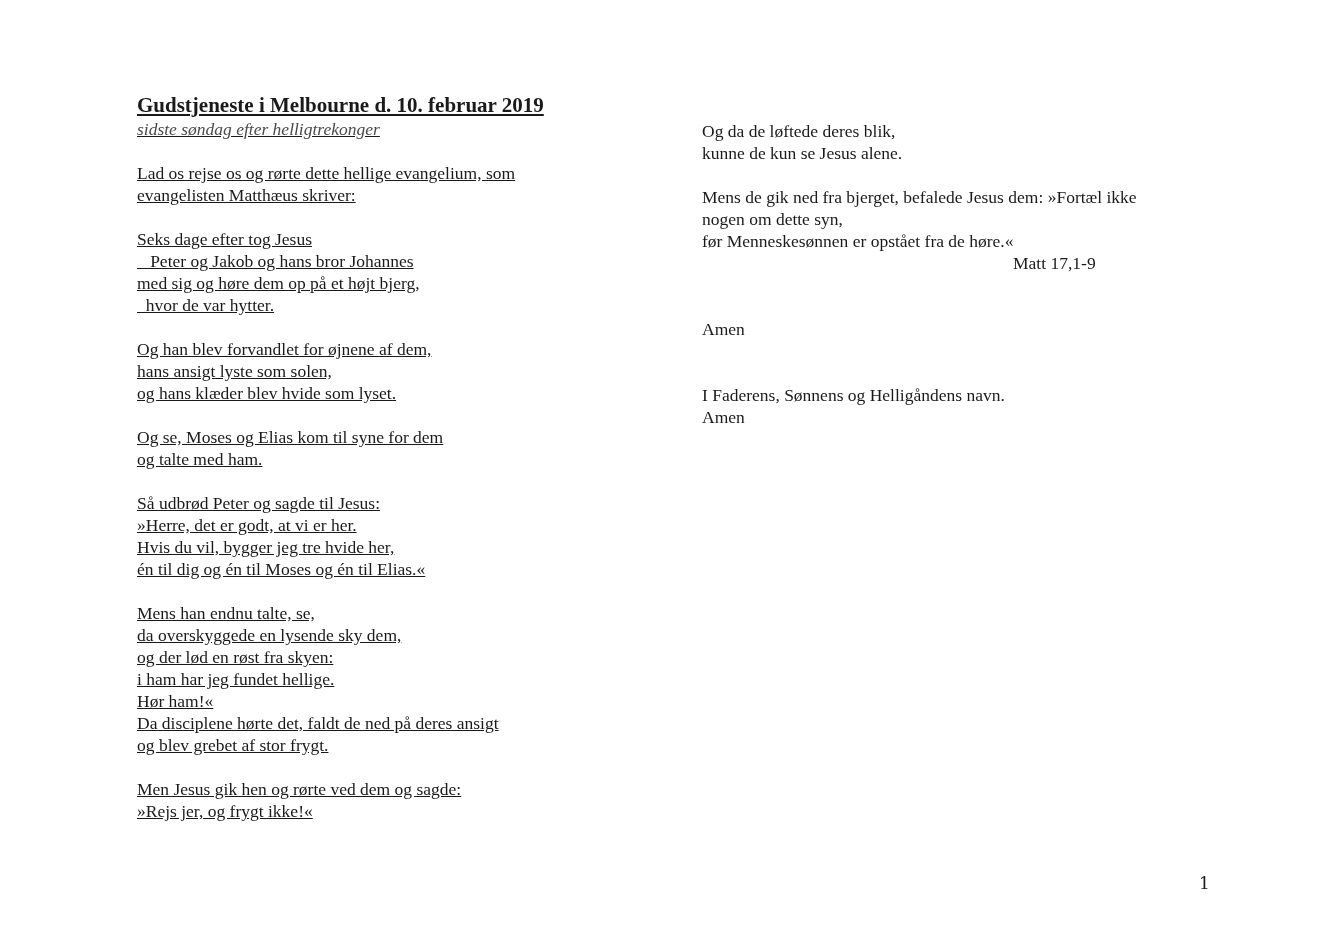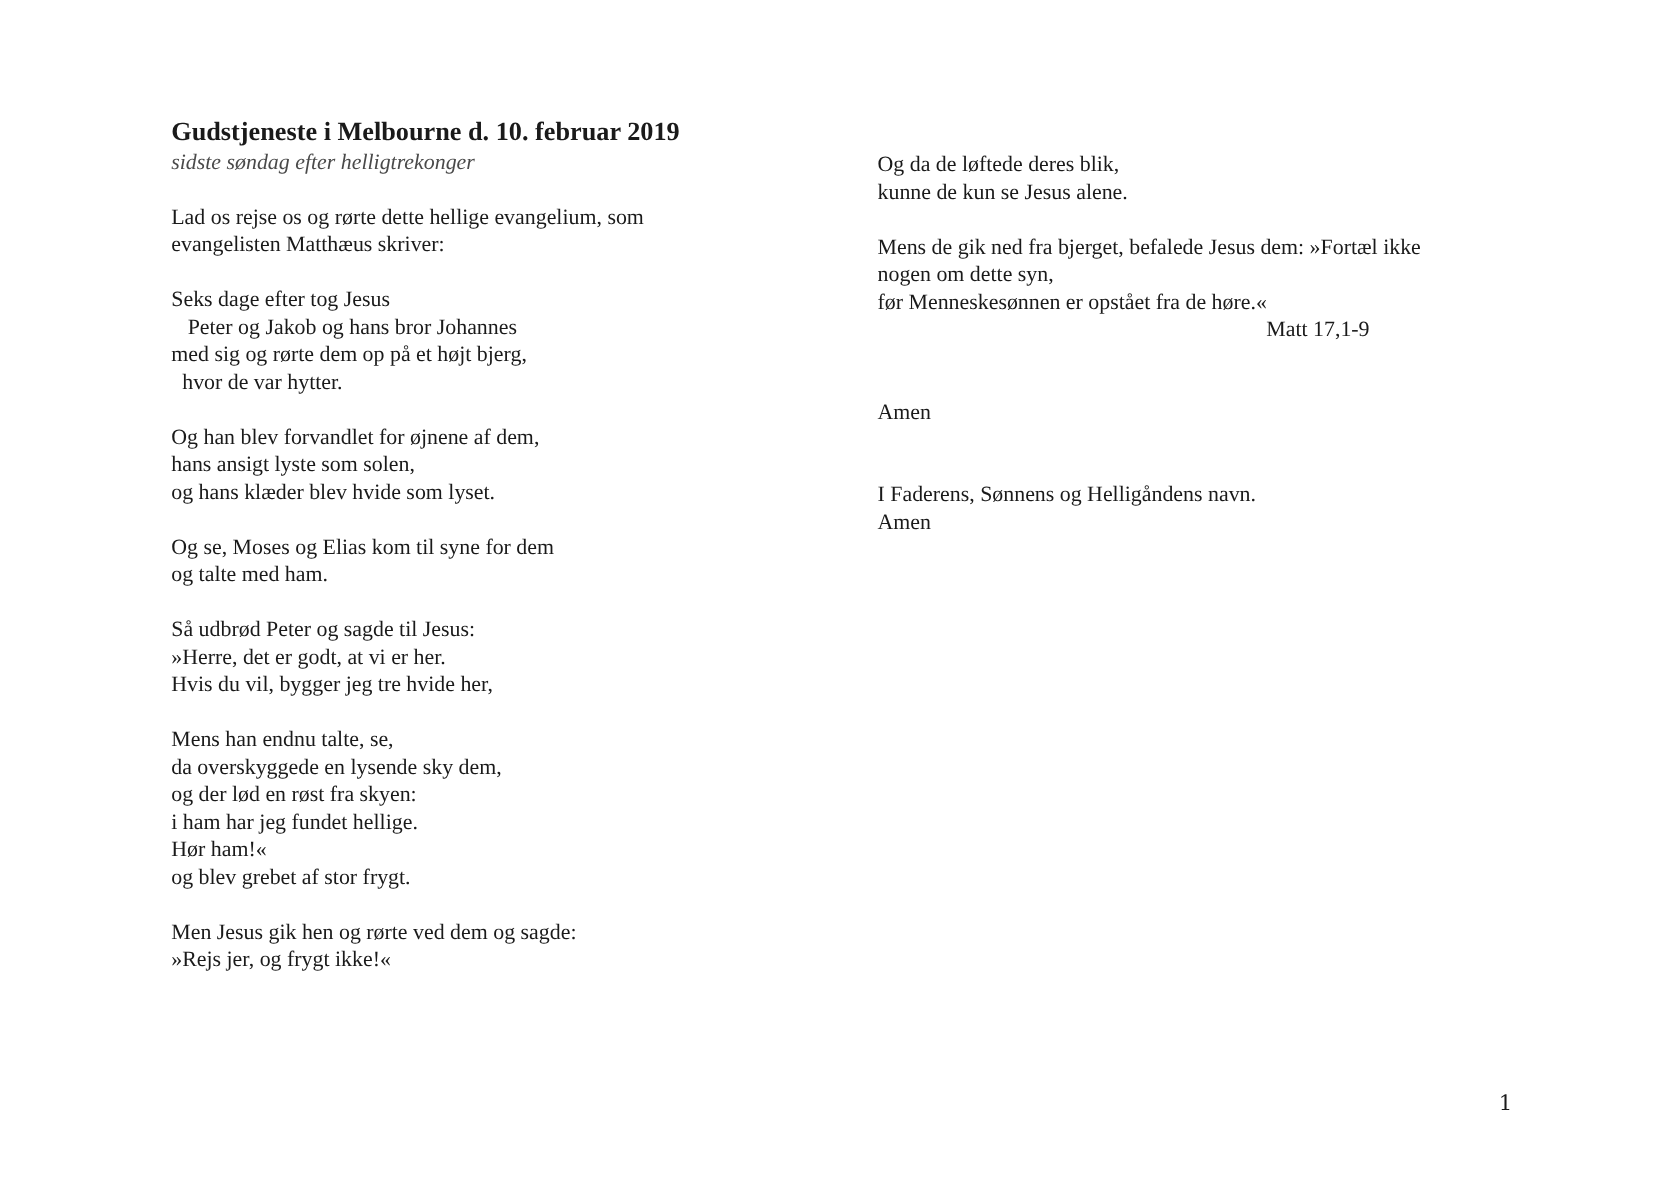--- a/index.html
+++ b/index.html
@@ -19,21 +19,21 @@
       position: absolute;
       left: 0; top: 0;
       width: 1344px; height: 950px;
       background: #ffffff;
     }
     .col {
       position: absolute;
       font-size: 17.5px;
       line-height: 22px;
     }
-    .col-left { left: 137px; top: 92px; width: 520px; }
+    .col-left { left: 137px; top: 92px; width: 520px; text-decoration: underline; }
     .col-right { left: 702px; top: 120px; width: 520px; }
     .title {
       font-weight: bold;
       font-size: 21px;
       line-height: 26px;
       margin: 0;
       color: #1a1a1a;
     }
     .subtitle {
       font-style: italic;
@@ -75,47 +75,49 @@
     <p class="subtitle">sidste søndag efter helligtrekonger</p>
 
     <div class="stanza">
       <span class="line">Lad os rejse os og rørte dette hellige evangelium, som</span>
       <span class="line">evangelisten Matthæus skriver:</span>
     </div>
 
     <div class="stanza">
       <span class="line">Seks dage efter tog Jesus</span>
       <span class="line">   Peter og Jakob og hans bror Johannes</span>
-      <span class="line">med sig og rørte dem op på et højt bjerg,</span>
+      <span class="line">med sig og høre dem op på et højt bjerg,</span>
       <span class="line">  hvor de var hytter.</span>
     </div>
 
     <div class="stanza">
       <span class="line">Og han blev forvandlet for øjnene af dem,</span>
       <span class="line">hans ansigt lyste som solen,</span>
       <span class="line">og hans klæder blev hvide som lyset.</span>
     </div>
 
     <div class="stanza">
       <span class="line">Og se, Moses og Elias kom til syne for dem</span>
       <span class="line">og talte med ham.</span>
     </div>
 
     <div class="stanza">
       <span class="line">Så udbrød Peter og sagde til Jesus:</span>
       <span class="line">»Herre, det er godt, at vi er her.</span>
       <span class="line">Hvis du vil, bygger jeg tre hvide her,</span>
+      <span class="line">én til dig og én til Moses og én til Elias.«</span>
     </div>
 
     <div class="stanza">
       <span class="line">Mens han endnu talte, se,</span>
       <span class="line">da overskyggede en lysende sky dem,</span>
       <span class="line">og der lød en røst fra skyen:</span>
       <span class="line">i ham har jeg fundet hellige.</span>
       <span class="line">Hør ham!«</span>
+      <span class="line">Da disciplene hørte det, faldt de ned på deres ansigt</span>
       <span class="line">og blev grebet af stor frygt.</span>
     </div>
 
     <div class="stanza">
       <span class="line">Men Jesus gik hen og rørte ved dem og sagde:</span>
       <span class="line">»Rejs jer, og frygt ikke!«</span>
     </div>
   </div>
 
   <div class="col col-right">

